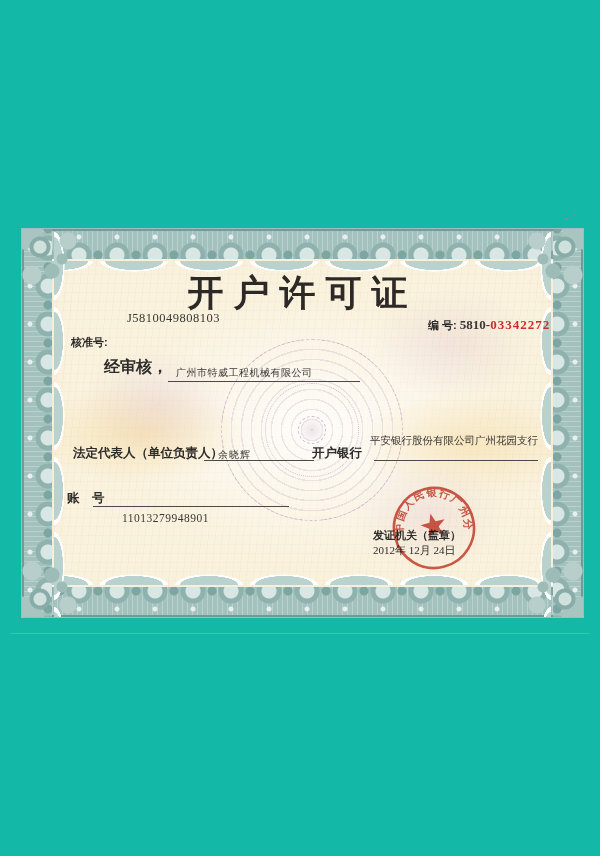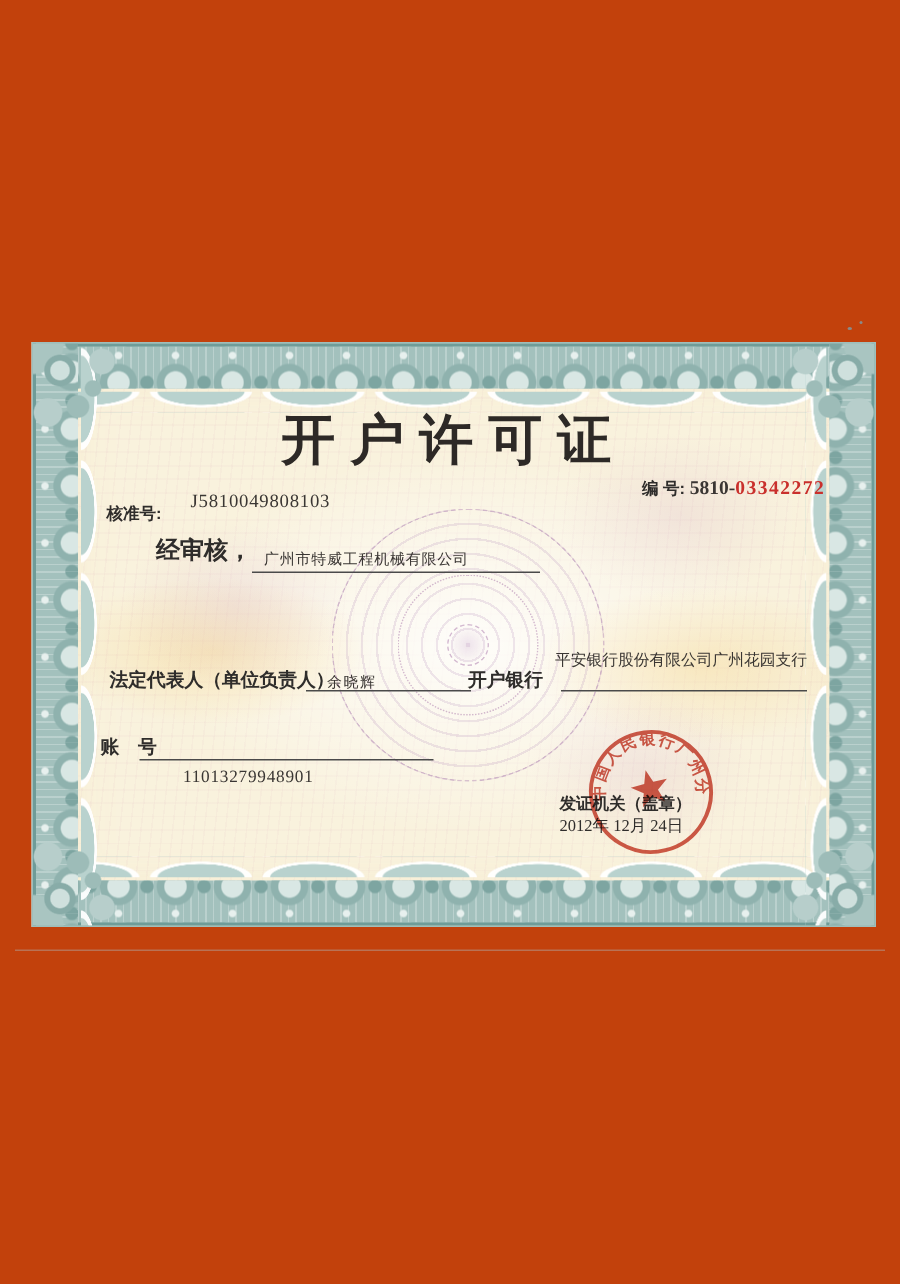--- a/index.html
+++ b/index.html
@@ -1,16 +1,16 @@
 <!DOCTYPE html>
 <html><head>
 <meta charset="utf-8">
 <style>
   html,body{margin:0;padding:0;background:#ffffff;}
-  .page{position:relative;width:600px;height:856px;background:#c2410c;overflow:hidden;
+  .page{position:relative;width:600px;height:856px;background:#14b8a6;overflow:hidden;
         font-family:"Liberation Sans","DejaVu Sans",sans-serif;}
 
   
   .cert{position:absolute;left:21px;top:228px;width:561px;height:388px;
         border:1px solid #9fbebb;
         background-color:#f9f2dd;
         background-image:
           radial-gradient(ellipse 150px 70px at 120px 205px, rgba(243,206,122,0.38), rgba(243,206,122,0) 70%),
           radial-gradient(ellipse 160px 75px at 445px 215px, rgba(243,206,122,0.34), rgba(243,206,122,0) 70%),
           radial-gradient(ellipse 270px 170px at 290px 200px, rgba(255,255,255,0.85), rgba(255,255,255,0) 75%),
@@ -72,21 +72,21 @@
   .blob3{left:330px;top:230px;width:150px;height:110px;background:radial-gradient(closest-side, rgba(205,160,195,0.18), rgba(0,0,0,0));}
 
   
   .lbl{font-family:"Liberation Sans","DejaVu Sans",sans-serif;font-weight:bold;color:#2f2d2b;}
   .val{font-family:"Liberation Serif","DejaVu Serif",serif;color:#3a3633;}
   .abs{position:absolute;white-space:nowrap;}
   .title{position:absolute;left:0;right:0;top:40px;text-align:center;
         font-family:"Liberation Serif","DejaVu Serif",serif;font-weight:bold;
         font-size:36px;letter-spacing:10px;color:#2d2926;}
   .approval-lbl{left:49px;top:91px;font-size:11px;margin-top:15px;}
-  .approval-val{left:105px;top:98px;font-size:12.5px;letter-spacing:0.5px;}
+  .approval-val{left:105px;top:82px;font-size:12.5px;letter-spacing:0.5px;}
   .serial{left:406px;top:88px;font-size:11px;}
   .serial .num{font-family:"Liberation Serif","DejaVu Serif",serif;font-size:13px;font-weight:bold;color:#3a3633;}
   .serial .red{color:#c9302c;letter-spacing:1px;}
   .audit-prefix{left:82px;top:128px;font-size:16px;}
   .company{left:154px;top:137px;font-size:10px;letter-spacing:0.5px;}
   .audit-suffix{left:361px;top:128px;font-size:16px;}
   .account-type{left:47px;top:167px;font-size:15px;letter-spacing:0.5px;}
   .legalrep-lbl{left:51px;top:216px;font-size:12.5px;}
   .legalrep-val{left:196px;top:219px;font-size:10px;letter-spacing:1px;}
   .bank-lbl{left:290px;top:216px;font-size:12.5px;}

